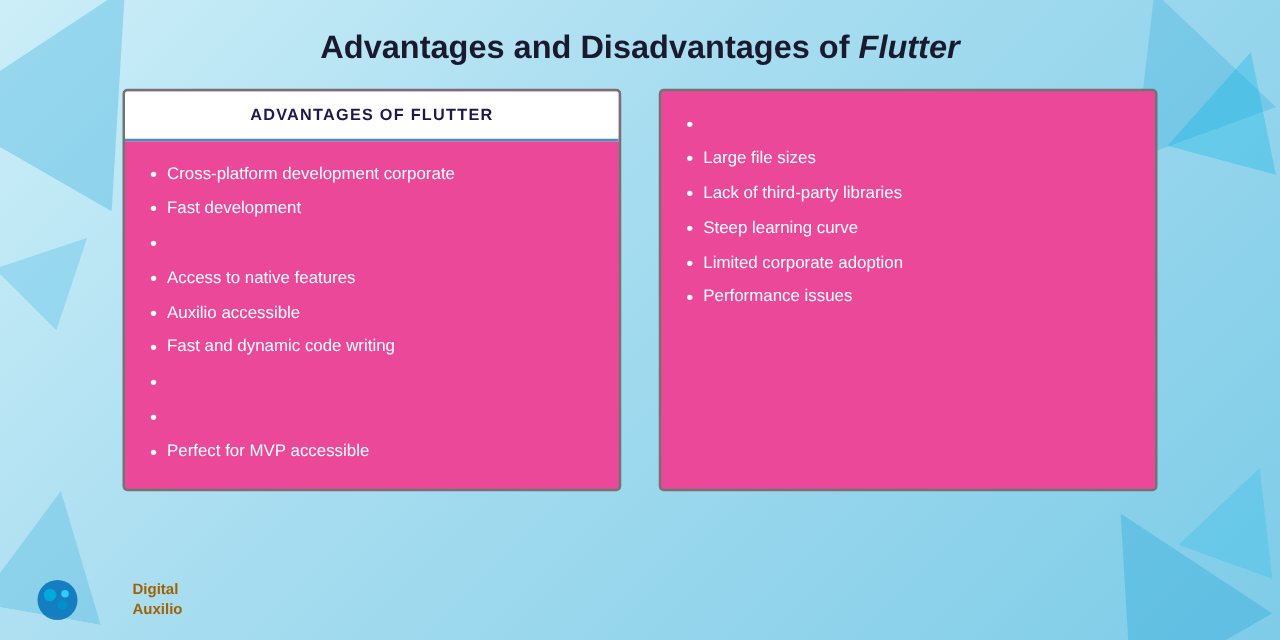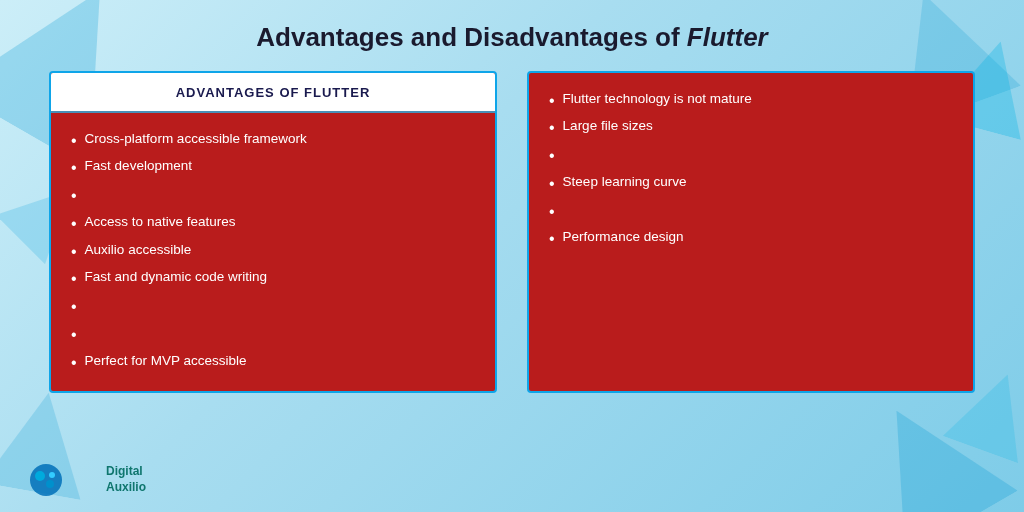--- a/index.html
+++ b/index.html
@@ -98,24 +98,24 @@
     }
 
     .cards-row {
       display: flex;
       gap: 30px;
       width: 100%;
       justify-content: center;
     }
 
     .card {
-      background: #b91c1c;
-      border: 2px solid #0ea5e9;
+      background: #ec4899;
+      border: 2px solid #737373;
       border-radius: 4px;
-      width: 448px;
+      width: 399px;
       overflow: hidden;
     }
 
     .card-header {
       background: #ffffff;
       border-bottom: 2px solid #4a90b8;
       padding: 10px 16px;
       text-align: center;
     }
 
@@ -170,21 +170,21 @@
 
     .logo-text {
       font-size: 12px;
       font-weight: 700;
       color: #1a4a7a;
       line-height: 1.3;
     }
 
     .logo-text span {
       display: block;
-      color: #0f766e;
+      color: #a16207;
       padding-left: 36px;
     }
   </style>
 </head>
 <body>
 
 <div class="bg"></div>
 
 <div class="shape shape-tl"></div>
 <div class="shape shape-tr"></div>
@@ -202,21 +202,21 @@
   <div class="cards-row">
 
     <div class="card">
       <div class="card-header">
         <span class="card-header-text">ADVANTAGES OF FLUTTER</span>
       </div>
       <div class="card-body">
         <ul class="card-list" id="advantages-list">
             <li>
               <span class="bullet">•</span>
-              <span>Cross-platform accessible framework</span>
+              <span>Cross-platform development corporate</span>
             </li>
             <li>
               <span class="bullet">•</span>
               <span>Fast development</span>
             </li>
             <li>
               <span class="bullet">•</span>
             </li>
             <li>
               <span class="bullet">•</span>
@@ -242,39 +242,40 @@
             </li>
           </ul>
       </div>
     </div>
 
     <div class="card">
       <div class="card-body">
         <ul class="card-list" id="disadvantages-list">
             <li>
               <span class="bullet">•</span>
-              <span>Flutter technology is not mature</span>
             </li>
             <li>
               <span class="bullet">•</span>
               <span>Large file sizes</span>
             </li>
             <li>
               <span class="bullet">•</span>
+              <span>Lack of third-party libraries</span>
             </li>
             <li>
               <span class="bullet">•</span>
               <span>Steep learning curve</span>
             </li>
             <li>
               <span class="bullet">•</span>
-            </li>
-            <li>
-              <span class="bullet">•</span>
-              <span>Performance design</span>
+              <span>Limited corporate adoption</span>
+            </li>
+            <li>
+              <span class="bullet">•</span>
+              <span>Performance issues</span>
             </li>
           </ul>
       </div>
     </div>
 
   </div>
 </div>
 
 <div class="logo-area">
   <svg class="logo-icon" viewBox="0 0 36 36">

